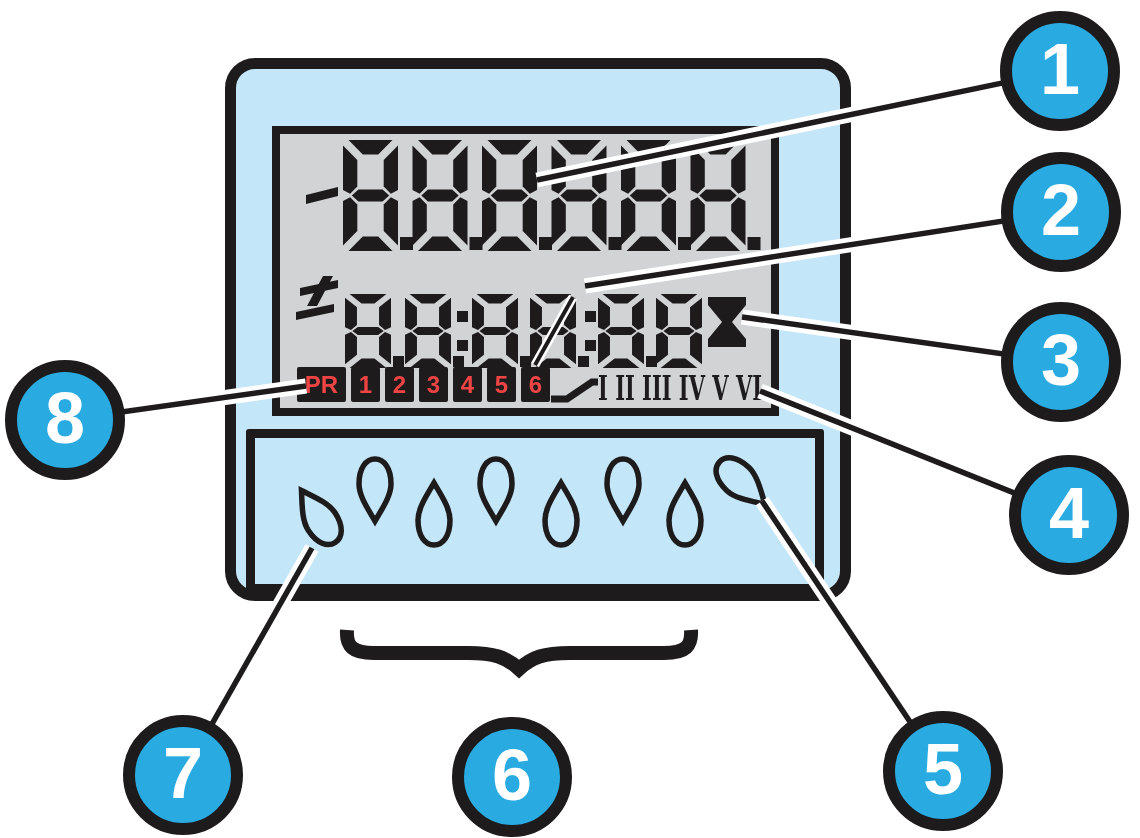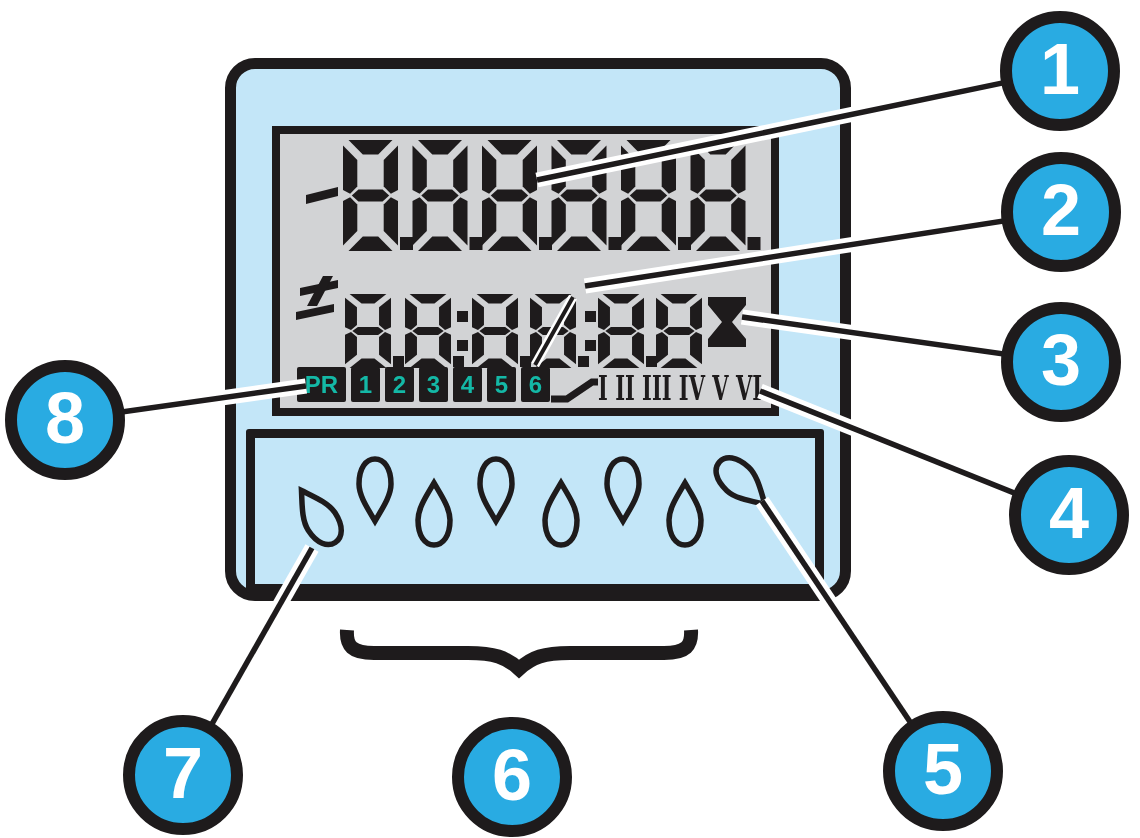--- a/index.html
+++ b/index.html
@@ -7,21 +7,21 @@
   .stage{position:relative;width:1140px;height:838px;background:#fff;overflow:hidden;
          font-family:"Liberation Sans",sans-serif;}
   .device{position:absolute;left:225px;top:58px;width:626px;height:543px;
           background:var(--blue);border:11px solid var(--ink);border-radius:30px;
           box-sizing:border-box;z-index:1;}
   .lcd{position:absolute;left:272px;top:126px;width:507px;height:290px;
        background:var(--lcd);border:8px solid var(--ink);box-sizing:border-box;z-index:2;}
   .panel{position:absolute;left:246px;top:429px;width:578px;height:164px;
          border:9px solid var(--ink);box-sizing:border-box;border-radius:3px;z-index:2;}
   .indicators{position:absolute;left:297px;top:367px;height:35px;display:flex;gap:5px;z-index:5;}
-  .ibox{background:var(--ink);color:#14b8a6;font-weight:700;font-size:24px;line-height:1;
+  .ibox{background:var(--ink);color:#ef4444;font-weight:700;font-size:24px;line-height:1;
         display:flex;align-items:center;justify-content:center;border-radius:2px;}
   .ibox.pr{width:49px;} .ibox.num{width:29px;}
   svg.lcdart{position:absolute;left:0;top:0;z-index:4;pointer-events:none;}
   svg.overlay{position:absolute;left:0;top:0;z-index:7;pointer-events:none;}
   .callout{position:absolute;width:96px;height:96px;border:12px solid var(--ink);
            border-radius:50%;background:var(--accent);color:#fff;z-index:8;
            display:flex;align-items:center;justify-content:center;
            font-size:72px;font-weight:700;line-height:1;}
   .callout span{transform:translateY(-2px);}
 </style>

